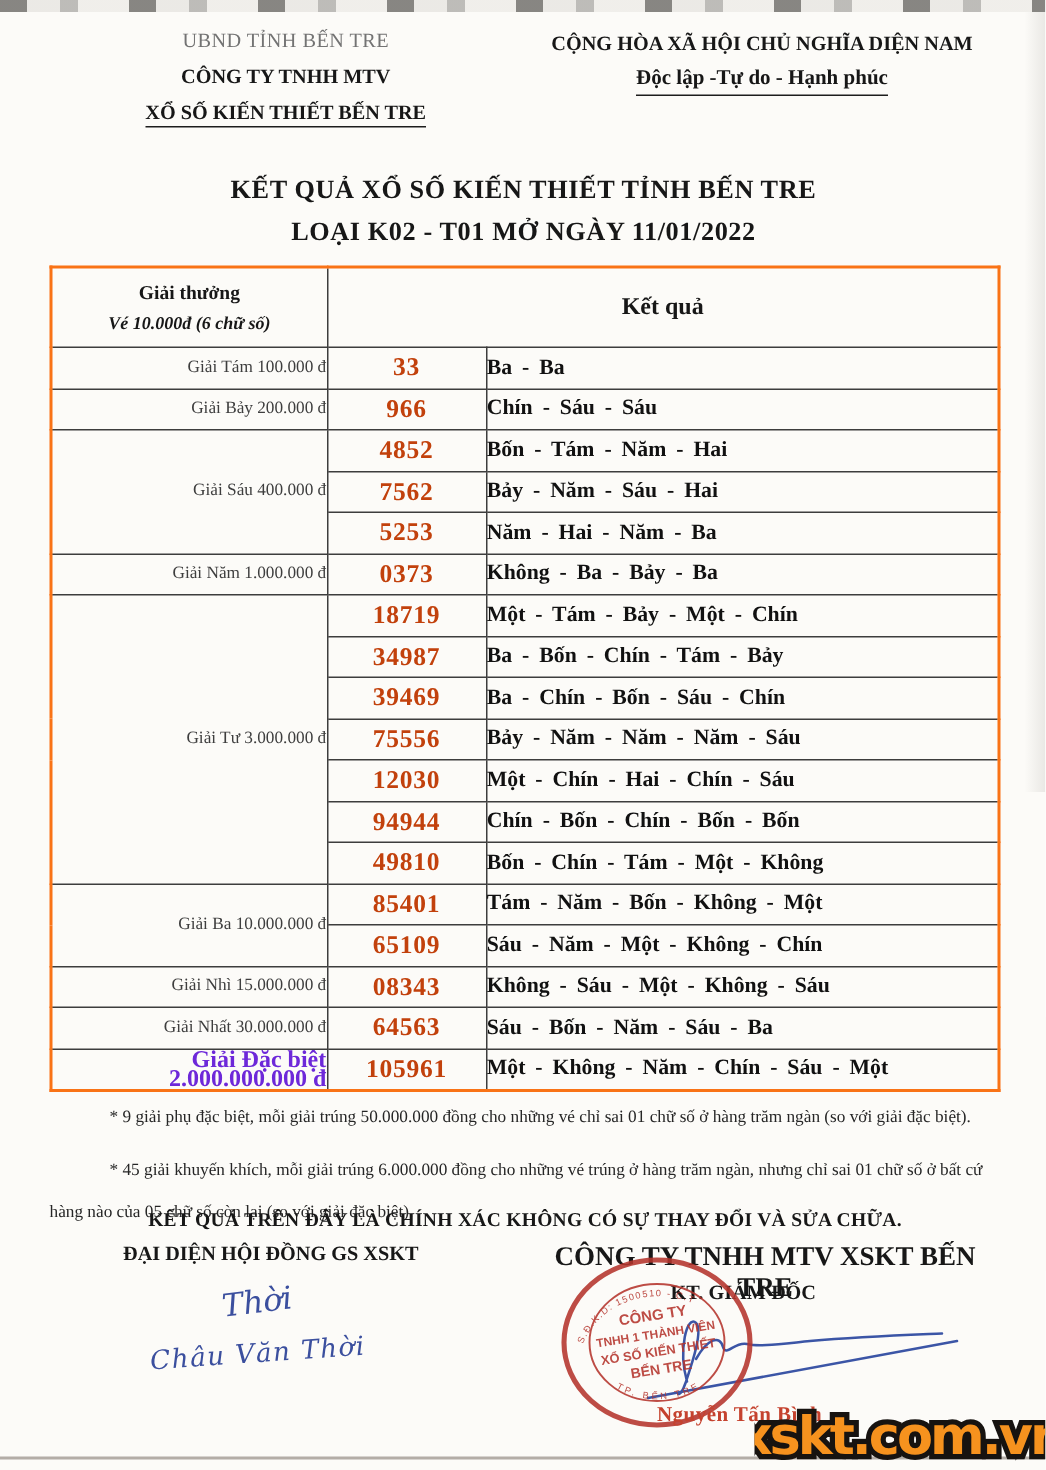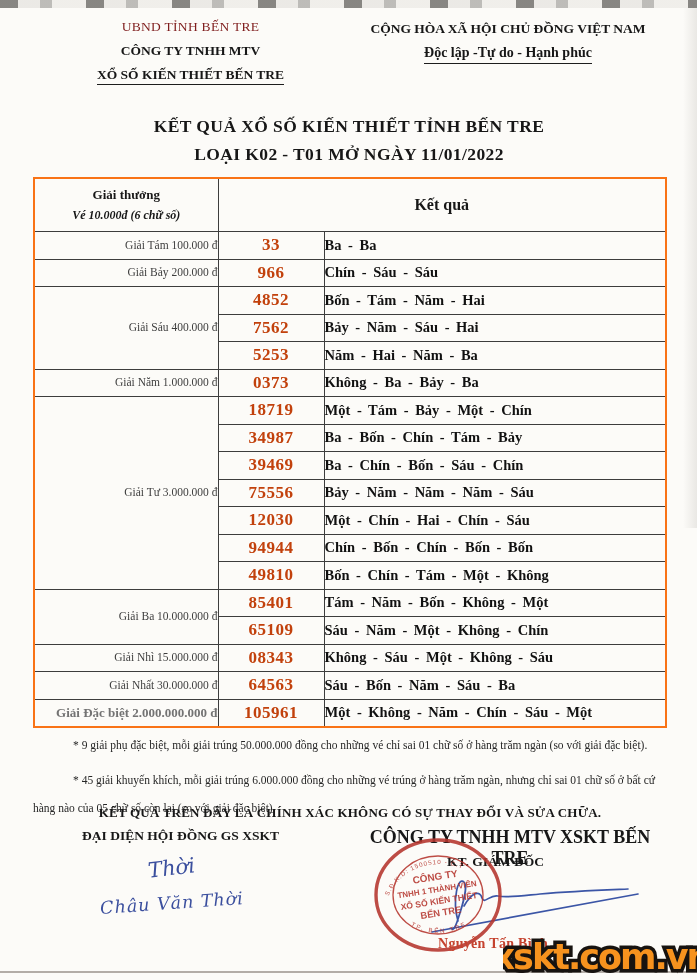--- a/index.html
+++ b/index.html
@@ -22,21 +22,21 @@
   .scan-right{
     position:absolute;top:8px;right:0;width:14px;height:520px;
     background:linear-gradient(90deg, rgba(0,0,0,0), rgba(120,115,108,.14));
   }
   .scan-bottom{
     position:absolute;left:0;top:971px;width:697px;height:2px;
     background:#a09a92;opacity:.8;
   }
   
   .hdr-left{position:absolute;left:58px;top:15px;width:265px;text-align:center;line-height:24px;}
-  .hdr-left .l1{font-size:13.5px;color:#7f1d1d;letter-spacing:.3px;}
+  .hdr-left .l1{font-size:13.5px;color:#737373;letter-spacing:.3px;}
   .hdr-left .l2{font-size:13.5px;font-weight:bold;}
   .hdr-left .l3{font-size:13.5px;font-weight:bold;}
   .hdr-left .l3 span{border-bottom:1.6px solid #1d1d1d;padding-bottom:2px;}
   .hdr-right{position:absolute;left:338px;top:17px;width:340px;text-align:center;line-height:24px;}
   .hdr-right .l1{font-size:13.5px;font-weight:bold;}
   .hdr-right .l2{font-size:14px;font-weight:bold;}
   .hdr-right .l2 span{border-bottom:1.6px solid #1d1d1d;padding-bottom:2.5px;}
   
   .title{position:absolute;left:33px;top:116px;width:632px;text-align:center;}
   .title .t1{font-size:17.5px;font-weight:bold;letter-spacing:.4px;}
@@ -51,21 +51,21 @@
   }
   table.results{border:2px solid #f97316;}
   th.h-prize{height:52px;text-align:center;}
   .h-prize .a{font-size:13px;font-weight:bold;}
   .h-prize .b{font-size:12px;font-weight:bold;font-style:italic;margin-top:5px;}
   th.h-result{font-size:16px;font-weight:bold;text-align:center;}
   td.prize{
     font-size:11.5px;color:#3e3e3e;text-align:right;padding-right:6px;
     font-weight:normal;line-height:13px;
   }
-  td.prize.bold{font-weight:bold;color:#737373;font-size:13px;}
+  td.prize.bold{font-weight:bold;color:#6d28d9;font-size:16px;}
   td.num{
     height:26.5px;font-size:17px;font-weight:bold;text-align:center;
     letter-spacing:.5px;color:#c2410c;
   }
   td.words{
     font-size:14.5px;font-weight:bold;padding-left:8px;word-spacing:3px;color:#111;
   }
   
   .note{position:absolute;left:33px;width:636px;font-size:11.5px;color:#262626;}
   .note1{top:739px;text-indent:40px;}
@@ -106,21 +106,21 @@
   <div class="scan-top"></div>
   <div class="scan-right"></div>
   <div class="scan-bottom"></div>
 
   <div class="hdr-left">
     <div class="l1">UBND TỈNH BẾN TRE</div>
     <div class="l2">CÔNG TY TNHH MTV</div>
     <div class="l3"><span>XỔ SỐ KIẾN THIẾT BẾN TRE</span></div>
   </div>
   <div class="hdr-right">
-    <div class="l1">CỘNG HÒA XÃ HỘI CHỦ ĐỒNG VIỆT NAM</div>
+    <div class="l1">CỘNG HÒA XÃ HỘI CHỦ NGHĨA DIỆN NAM</div>
     <div class="l2"><span>Độc lập -Tự do - Hạnh phúc</span></div>
   </div>
 
   <div class="title">
     <div class="t1">KẾT QUẢ XỔ SỐ KIẾN THIẾT TỈNH BẾN TRE</div>
     <div class="t2">LOẠI K02 - T01  MỞ NGÀY 11/01/2022</div>
   </div>
 
   <table class="results">
     <colgroup>

